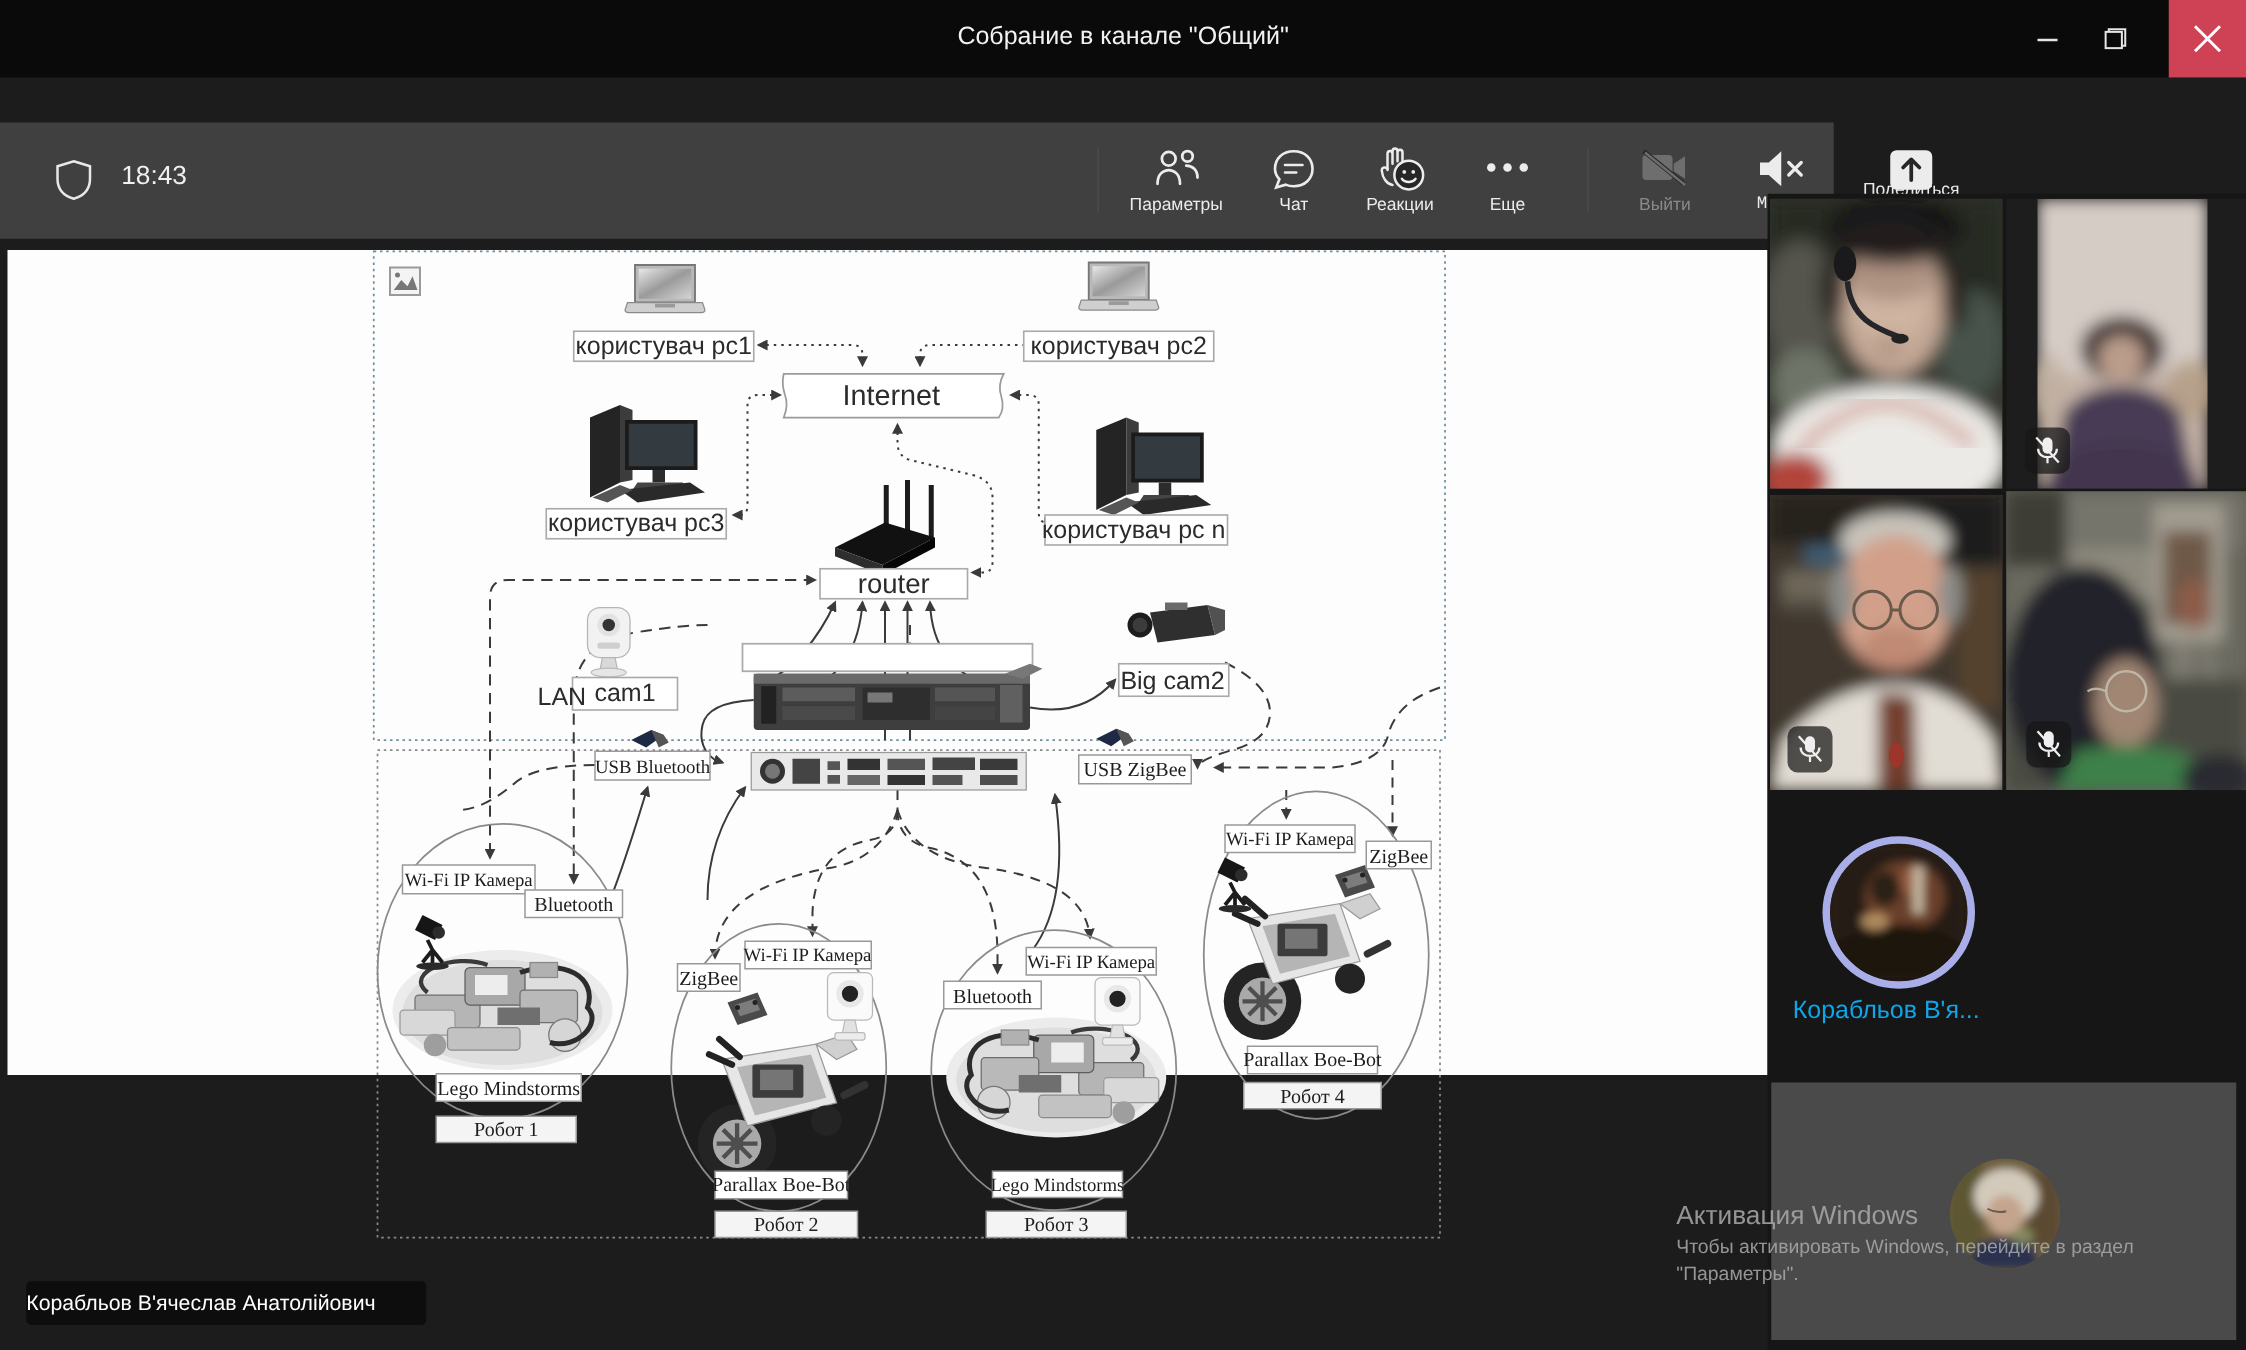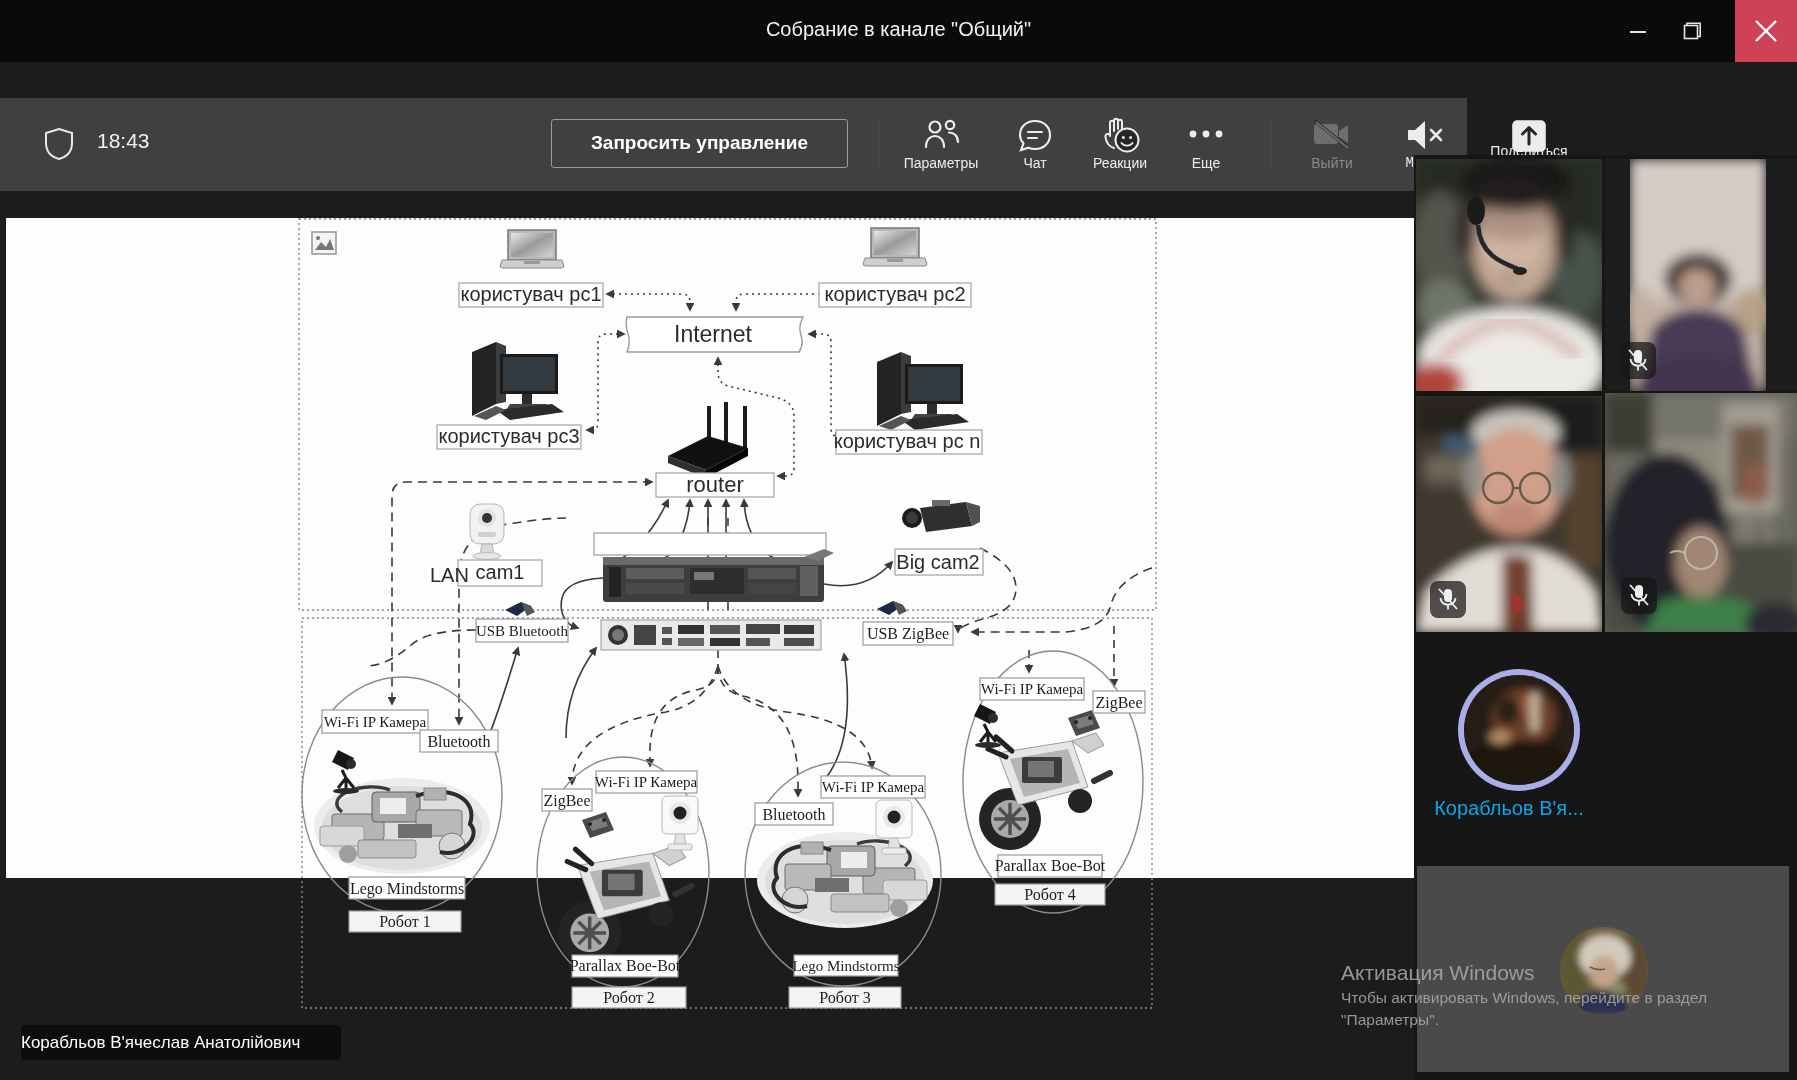--- a/index.html
+++ b/index.html
@@ -12,21 +12,21 @@
   #btn-close{left:1735px;top:0;width:62px;height:62px;background:#cf4256;}
   
   #toolbar{left:0;top:62px;width:1467px;height:93px;background:#404040;margin-top:36px;}
   .tool-label{color:#ececec;font-size:14px;text-align:center;}
   .sep{width:1px;background:#4d4d4d;}
   #reqbtn{left:551px;top:21px;width:295px;height:47px;border:1px solid #9a9a9a;border-radius:3px;
      color:#fff;font-size:19px;font-weight:bold;text-align:center;line-height:45px;}
   #leave{left:1595px;top:17px;width:170px;height:56px;background:#c4384f;border-radius:4px;
      color:#fff;font-size:21px;font-weight:bold;}
   
-  #stage{left:6px;top:218px;width:1408px;height:660px;background:#fdfdfd;}
+  #stage{left:6px;top:200px;width:1408px;height:660px;background:#fdfdfd;}
   
   .tile{overflow:hidden;}
   #namebar{left:21px;top:1025px;width:320px;height:35px;background:rgba(10,10,10,.85);
     border-radius:4px;color:#fff;font-size:17px;line-height:35px;}
   .mute{width:36px;height:37px;border-radius:8px;background:rgba(22,22,22,.72);}
   .wm{color:rgba(170,170,170,.85);}
 </style>
 </head>
 <body>
 <div id="root">
@@ -43,21 +43,20 @@
           <path d="M21 21 L41 41 M41 21 L21 41" stroke="#fff" stroke-width="2.4"></path>
         </svg>
     </div>
   </div>
 
   <div id="toolbar" class="abs">
     <svg class="abs" style="left:43px;top:29px" width="32" height="34" viewBox="0 0 32 34">
       <path d="M16 2 L29 6 V16 C29 25 23 30 16 32 C9 30 3 25 3 16 V6 Z" fill="none" stroke="#e8e8e8" stroke-width="2"></path>
     </svg>
     <div class="abs" style="left:97px;top:31px;color:#f0f0f0;font-size:21px;">18:43</div>
-    <div id="reqbtn" class="abs">Запросить управление</div>
     <div class="abs sep" style="left:878px;top:20px;height:52px;"></div>
     <div class="abs sep" style="left:1270px;top:20px;height:52px;"></div>
 
     <svg class="abs" style="left:923px;top:20px" width="38" height="34" viewBox="0 0 38 34">
       <circle cx="12" cy="9" r="5.5" fill="none" stroke="#ececec" stroke-width="2.2"></circle>
       <path d="M3 29 C3 21 8 18 12 18 C16 18 21 21 21 29" fill="none" stroke="#ececec" stroke-width="2.2" stroke-linecap="round"></path>
       <circle cx="27" cy="7" r="4.2" fill="none" stroke="#ececec" stroke-width="2.2"></circle>
       <path d="M26 14.5 C31 14.5 35 18 35 24" fill="none" stroke="#ececec" stroke-width="2.2" stroke-linecap="round"></path>
     </svg>
     <div class="abs tool-label" style="left:881px;top:57px;width:120px;">Параметры</div>

